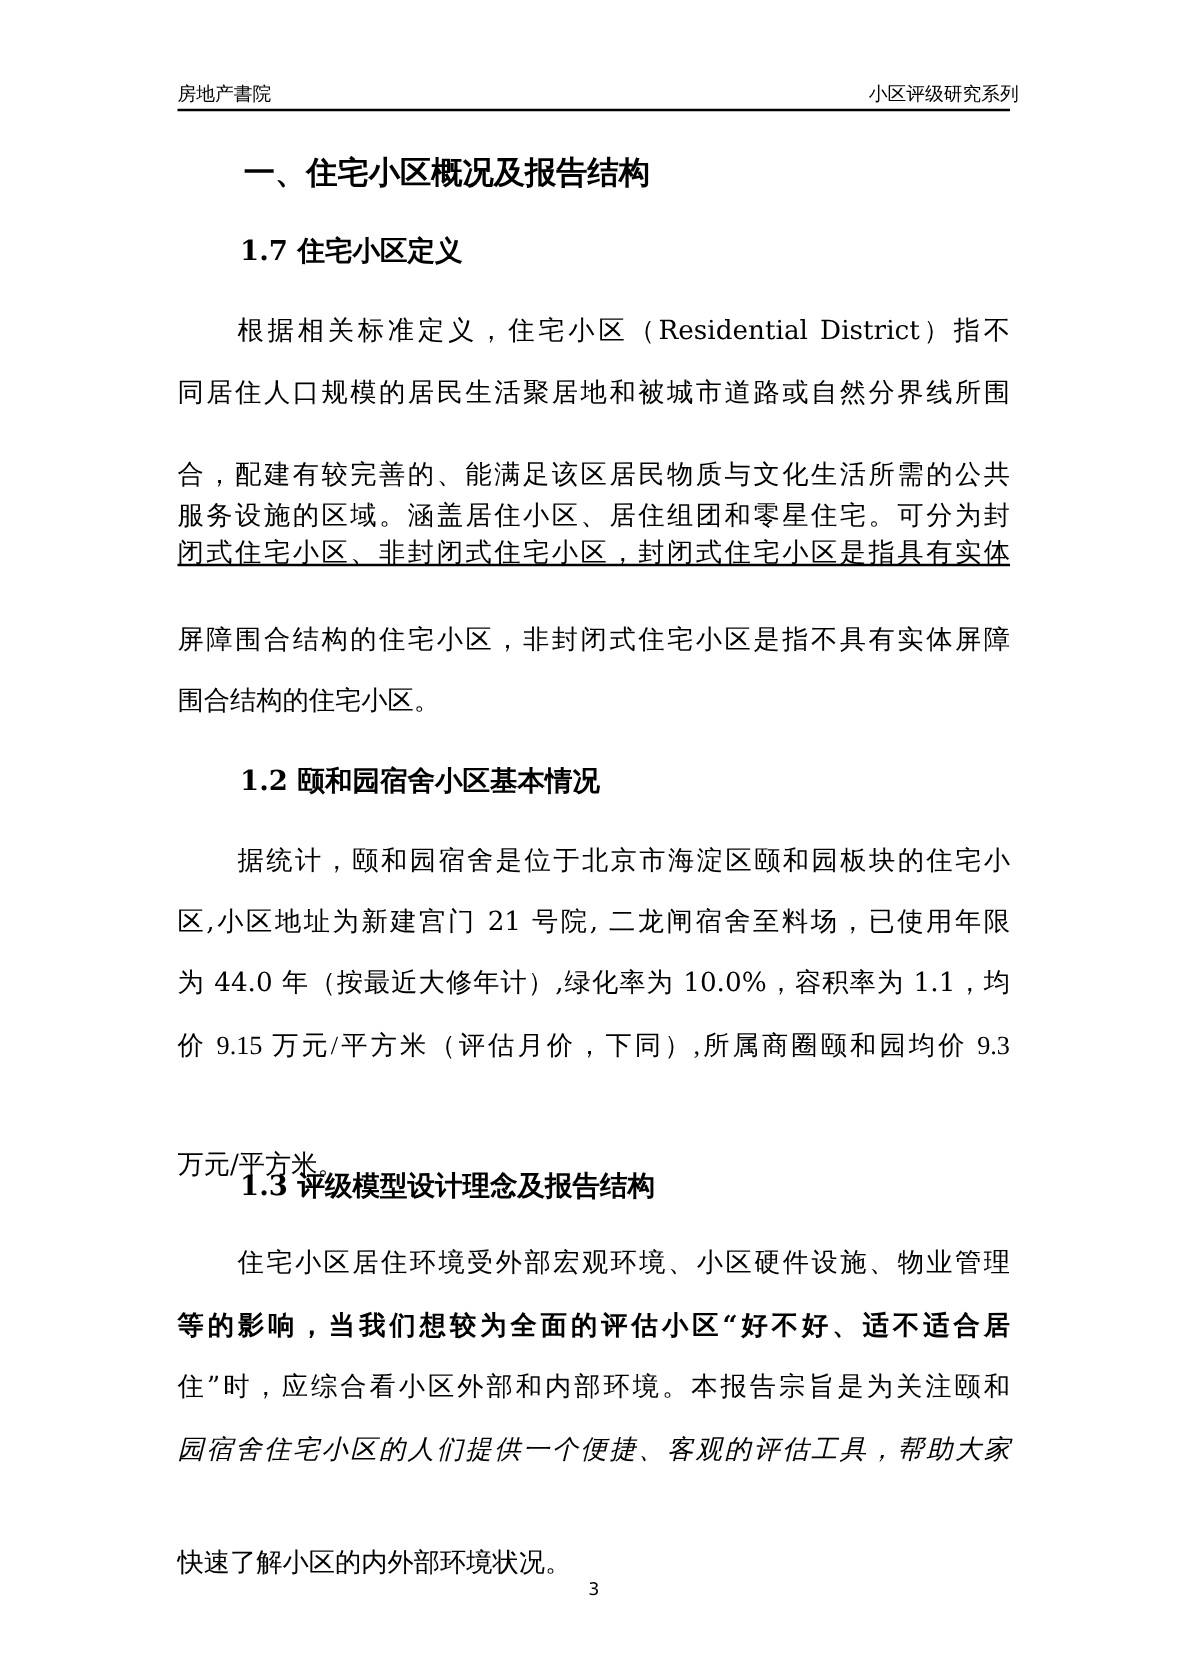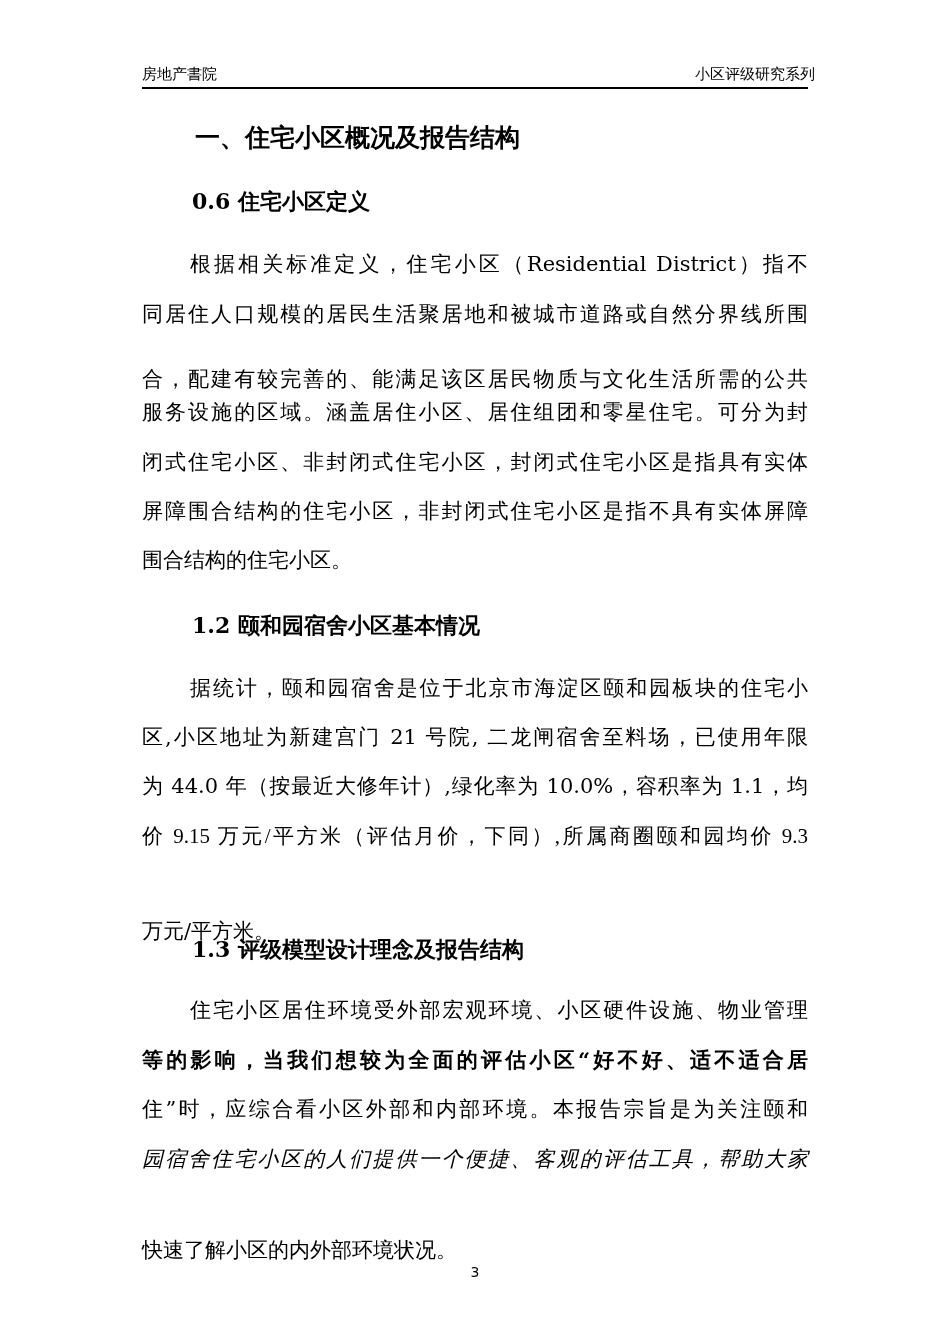--- a/index.html
+++ b/index.html
@@ -1,18 +1,18 @@
 <!DOCTYPE html>
 <html><head>
 <meta charset="utf-8">
 <style>
   html, body { margin: 0; padding: 0; background: #ffffff; }
   body { width: 950px; height: 1344px; position: relative; overflow: hidden;
          font-family: "DejaVu Serif", "Liberation Serif", serif; color: #000; }
-  .hdr { position: absolute; top: 66px; font-family: Liberation Mono, monospace; font-size: 15px; line-height: 20px; }
+  .hdr { position: absolute; top: 66px; font-family: Liberation Sans, sans-serif; font-size: 15px; line-height: 20px; }
   .hdr-left { left: 142px; }
   .hdr-right { right: 135px; margin-left: 44px; }
   .hdr-rule { position: absolute; left: 142px; width: 666px; top: 87px; height: 2px; background: #000; }
   .line { position: absolute; left: 142px; width: 666px; white-space: nowrap; font-size: 21px; line-height: 28px; }
   .h1 { position: absolute; left: 195px; font-size: 25px; font-weight: bold; line-height: 32px; white-space: nowrap; }
   .h2 { position: absolute; left: 192px; font-size: 22px; font-weight: bold; line-height: 30px; white-space: nowrap; }
   .indent { left: 190px; width: 618px; }
   .just { text-align: justify; text-align-last: justify; }
   .pageno { position: absolute; top: 1264px; left: 0; width: 950px; text-align: center;
             font-family: "DejaVu Sans", "Liberation Sans", sans-serif; font-size: 14px; }
@@ -21,27 +21,27 @@
 <body>
 
 <div>
   <span class="hdr hdr-left">房地产書院</span>
   <span class="hdr hdr-right">小区评级研究系列</span>
   <div class="hdr-rule"></div>
 </div>
 
 <div class="h1" style="top:122px;">一、住宅小区概况及报告结构</div>
 
-<div class="h2" style="top:186px;">0.6 住宅小区定义</div>
+<div class="h2" style="top:186px;">1.7 住宅小区定义</div>
 <div>
   <div class="line indent just" style="top:250px;">根据相关标准定义，住宅小区（Residential District）指不</div>
   <div class="line just" style="top:300px;">同居住人口规模的居民生活聚居地和被城市道路或自然分界线所围</div>
   <div class="line just" style="top:343px;margin-top:22px;">合，配建有较完善的、能满足该区居民物质与文化生活所需的公共</div>
   <div class="line just" style="top:398px;">服务设施的区域。涵盖居住小区、居住组团和零星住宅。可分为封</div>
-  <div class="line just" style="top:448px;">闭式住宅小区、非封闭式住宅小区，封闭式住宅小区是指具有实体</div>
+  <div class="line just" style="top:428px;text-decoration:underline;">闭式住宅小区、非封闭式住宅小区，封闭式住宅小区是指具有实体</div>
   <div class="line just" style="top:497px;">屏障围合结构的住宅小区，非封闭式住宅小区是指不具有实体屏障</div>
   <div class="line" style="top:546px;">围合结构的住宅小区。</div>
 </div>
 
 <div class="h2" style="top:610px;">1.2 颐和园宿舍小区基本情况</div>
 <div>
   <div class="line indent just" style="top:674px;">据统计，颐和园宿舍是位于北京市海淀区颐和园板块的住宅小</div>
   <div class="line just" style="top:723px;">区,小区地址为新建宫门 21 号院, 二龙闸宿舍至料场，已使用年限</div>
   <div class="line just" style="top:772px;">为 44.0 年（按最近大修年计）,绿化率为 10.0%，容积率为 1.1，均</div>
   <div class="line just" style="top:822px;font-family:Liberation Serif, serif;">价 9.15 万元/平方米（评估月价，下同）,所属商圈颐和园均价 9.3</div>

